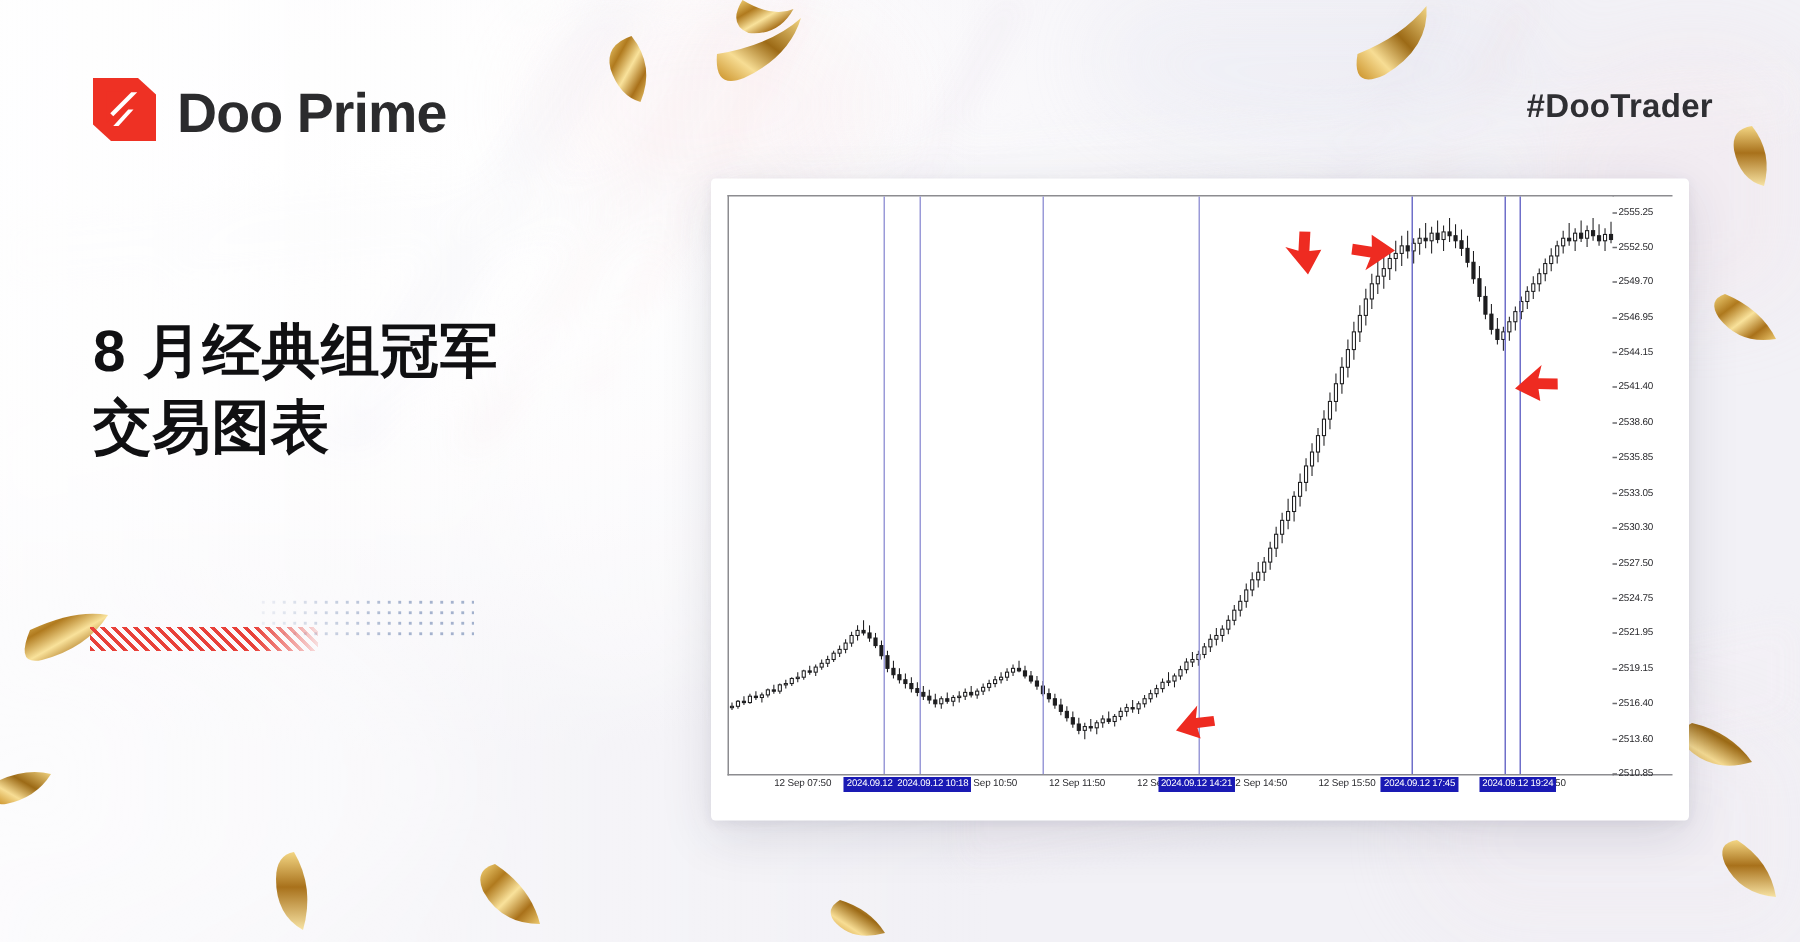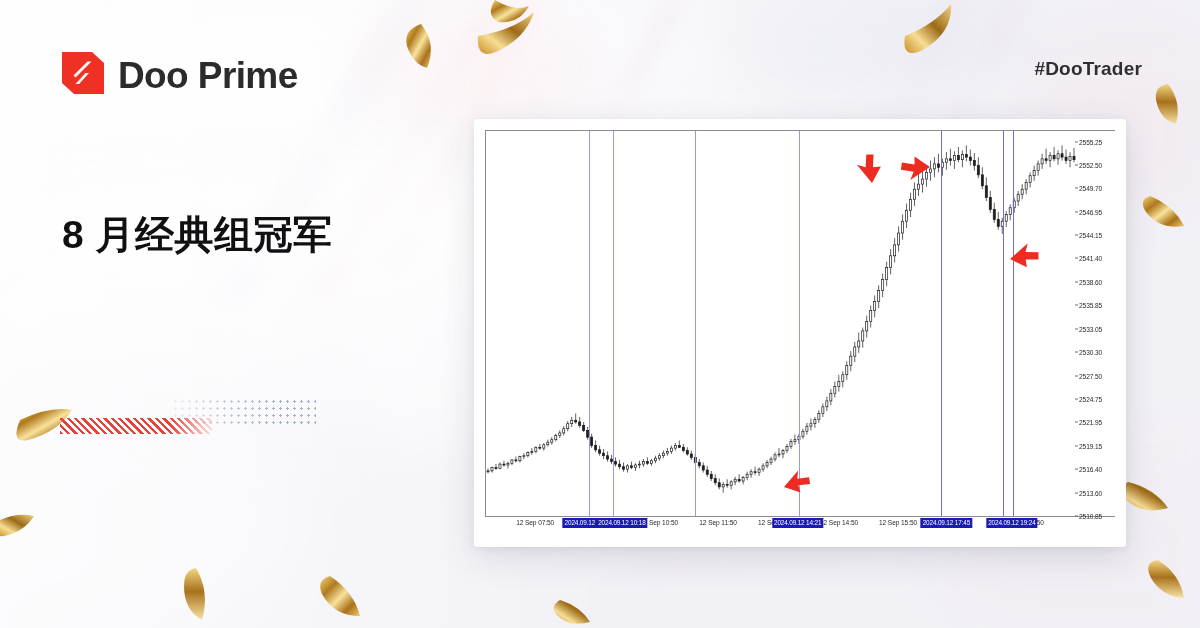--- a/index.html
+++ b/index.html
@@ -32,21 +32,21 @@
   .logo{position:absolute;left:62px;top:52px;display:flex;align-items:flex-end;gap:14px;}
   .logo-mark{width:42px;height:42px;position:relative;flex:none;}
   .logo-text{
     font-weight:800;font-size:37px;letter-spacing:-0.6px;color:#2b2b2d;
     line-height:1;white-space:nowrap;
   }
 
   
   .hashtag{
     position:absolute;right:58px;top:58px;
-    font-size:19px;font-weight:700;color:#2f2f33;letter-spacing:.2px;
+    font-size:22px;font-weight:700;color:#2f2f33;letter-spacing:.2px;
   }
 
   
   .headline{
     position:absolute;left:62px;top:210px;width:430px;
     font-size:39px;font-weight:800;line-height:1.30;color:#101012;
     letter-spacing:.5px;
   }
   .headline .ln{display:block;white-space:nowrap;}
   .headline .ln-en{letter-spacing:-.4px;}
@@ -220,20 +220,21 @@
         <path d="M13.5 32 L23.5 21 L27 21 L17 32 Z" fill="#ffffff"></path>
       </svg>
     </div>
     <div class="logo-text">Doo Prime</div>
   </div>
 
   <div class="hashtag">#DooTrader</div>
 
   <div class="headline">
     <span class="ln">8 月经典组冠军</span>
+    <span class="ln">交易图表</span>
   </div>
 
   <div class="deco">
     <div class="deco-dots"></div>
     <div class="deco-stripes"></div>
   </div>
 
 
   <div class="chart-card">
     <div class="chart-inner">

